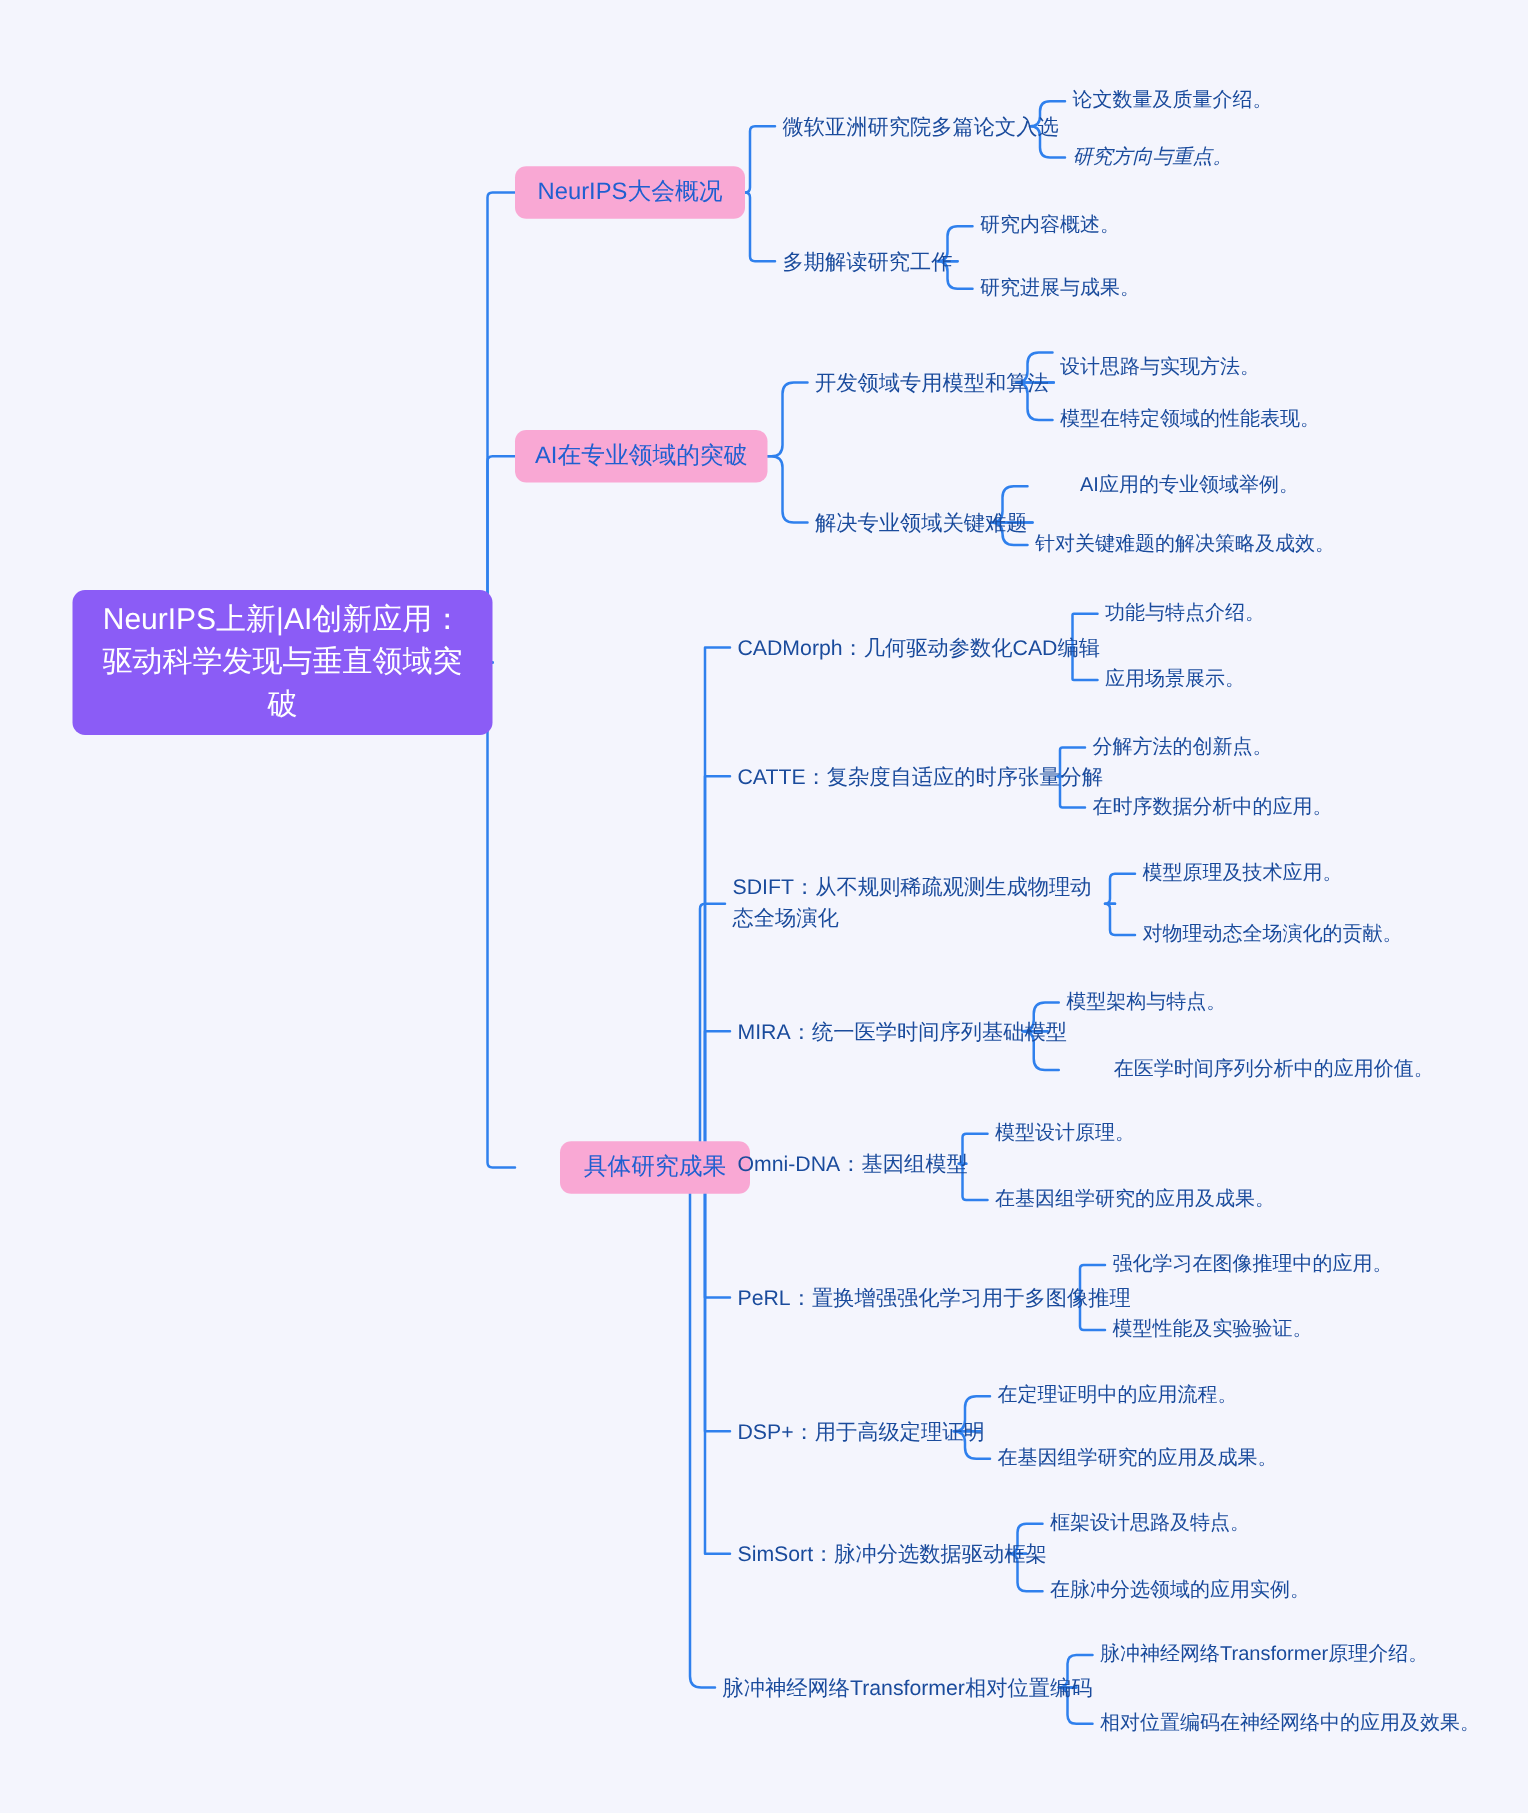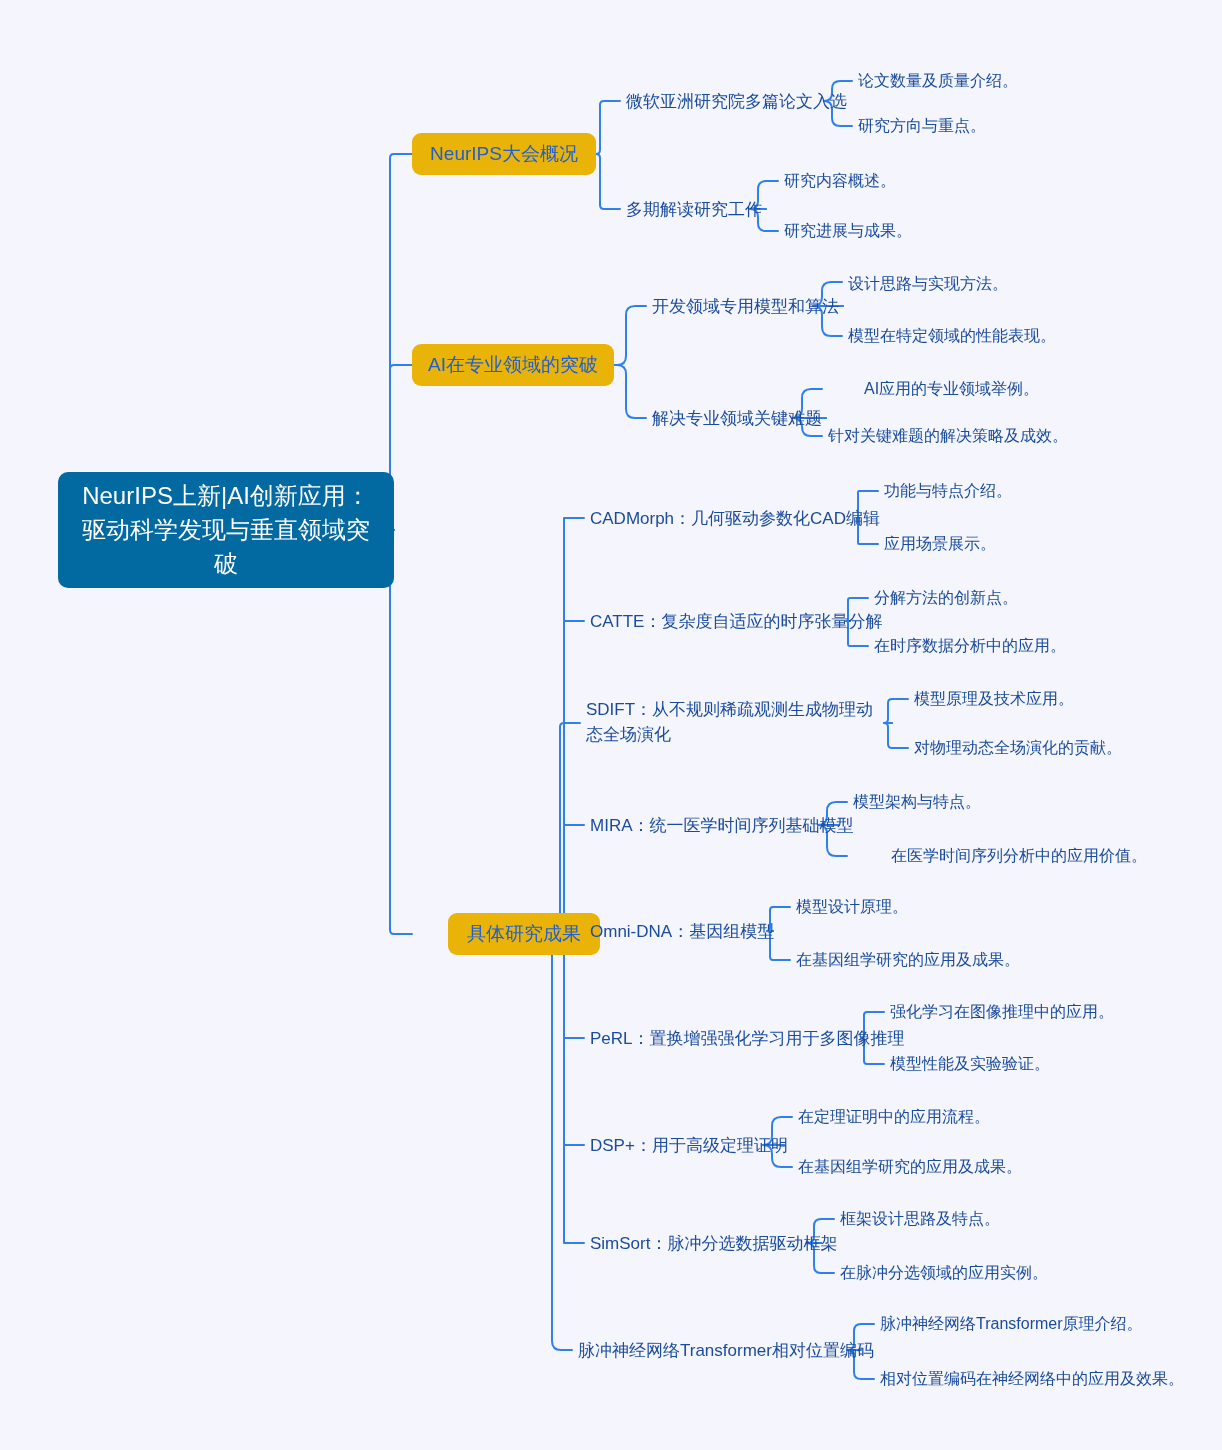--- a/index.html
+++ b/index.html
@@ -22,35 +22,35 @@
     width: 1222px;
     height: 1450px;
     pointer-events: none;
   }
   .node {
     position: absolute;
     box-sizing: border-box;
   }
   
   .root {
-    background: #0369a1;
+    background: #8b5cf6;
     color: #ffffff;
     border-radius: 10px;
     font-size: 24px;
     line-height: 34px;
     text-align: center;
     display: flex;
     align-items: center;
     justify-content: center;
     padding: 10px 14px;
     font-weight: 400;
   }
   
   .branch {
-    background: #eab308;
+    background: #f9a8d4;
     color: #1f5fd0;
     border-radius: 9px;
     font-size: 19px;
     line-height: 26px;
     display: flex;
     align-items: center;
     justify-content: center;
     padding: 7px 16px;
     white-space: nowrap;
   }
@@ -171,30 +171,30 @@
       </div>
       <div class="node topic" style="left: 590px; top: 1230px; width: 225px; height: 26px;">
         <span>SimSort：脉冲分选数据驱动框架</span>
       </div>
       <div class="node topic" style="left: 578px; top: 1337px; width: 277px; height: 26px;">
         <span>脉冲神经网络Transformer相对位置编码</span>
       </div>
       <div class="node leaf" style="left: 858px; top: 69px; height: 24px;">
         <span>论文数量及质量介绍。</span>
       </div>
-      <div class="node leaf" style="left: 858px; top: 114px; height: 24px;">
+      <div class="node leaf" style="left: 858px; top: 114px; height: 24px; font-style: italic;">
         <span>研究方向与重点。</span>
       </div>
       <div class="node leaf" style="left: 784px; top: 169px; height: 24px;">
         <span>研究内容概述。</span>
       </div>
       <div class="node leaf" style="left: 784px; top: 219px; height: 24px;">
         <span>研究进展与成果。</span>
       </div>
-      <div class="node leaf" style="left: 848px; top: 272px; height: 24px;">
+      <div class="node leaf" style="left: 848px; top: 282px; height: 24px;">
         <span>设计思路与实现方法。</span>
       </div>
       <div class="node leaf" style="left: 848px; top: 324px; height: 24px;">
         <span>模型在特定领域的性能表现。</span>
       </div>
       <div class="node leaf" style="left: 864px; top: 377px; height: 24px;">
         <span>AI应用的专业领域举例。</span>
       </div>
       <div class="node leaf" style="left: 828px; top: 424px; height: 24px;">
         <span>针对关键难题的解决策略及成效。</span>

